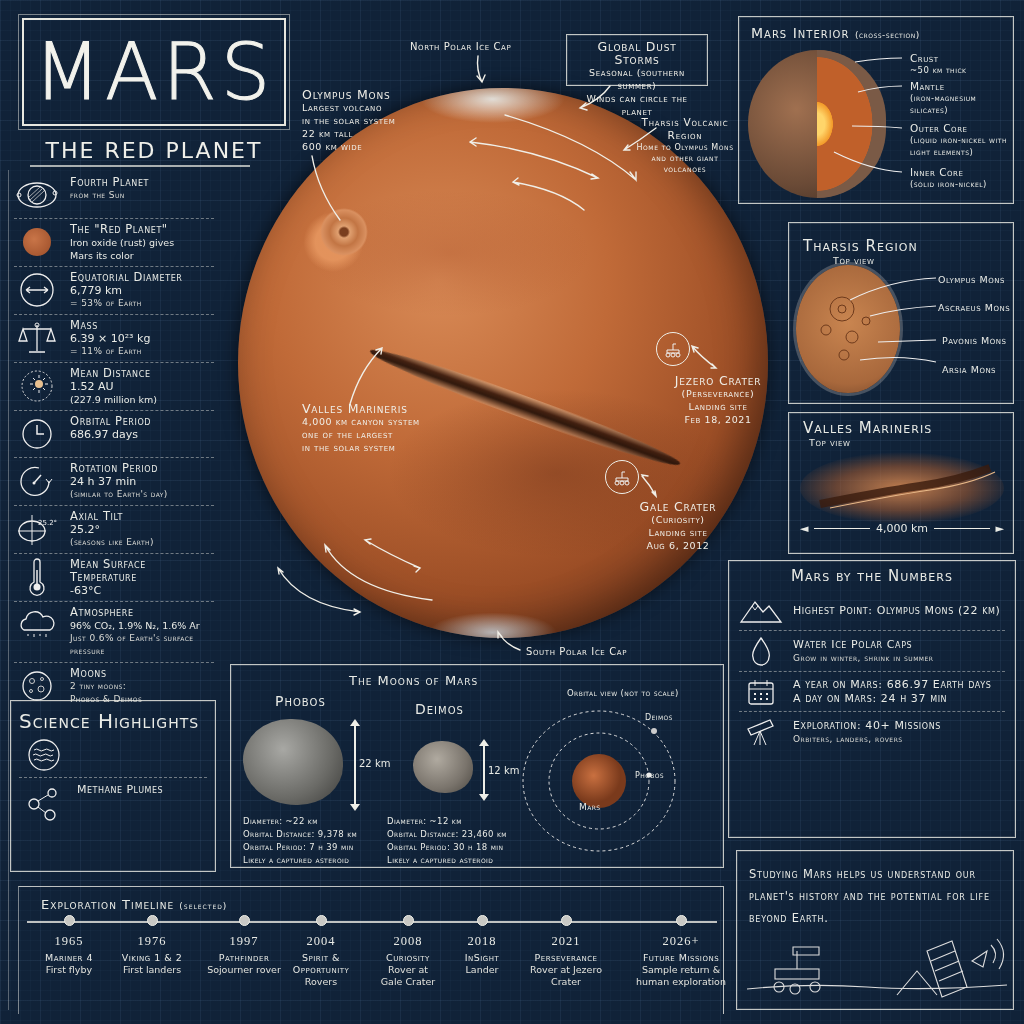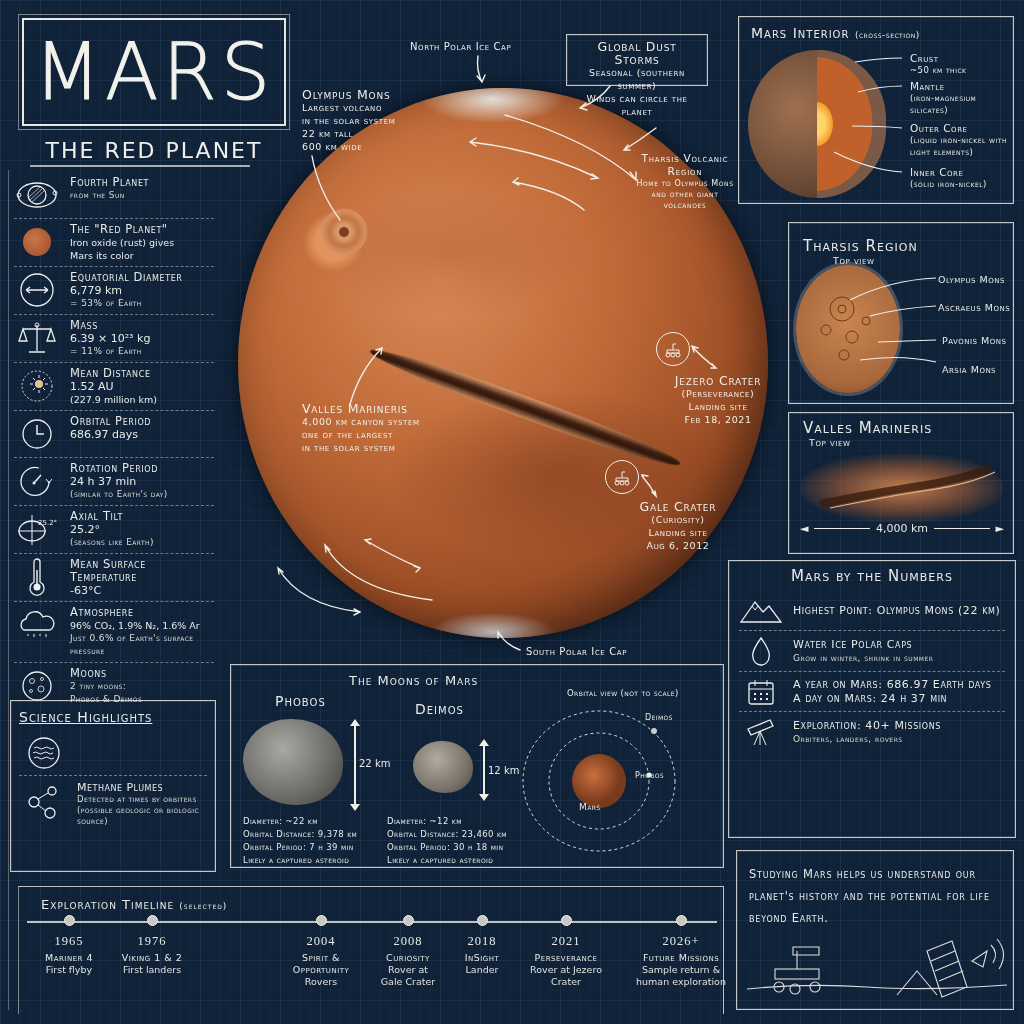--- a/index.html
+++ b/index.html
@@ -31,21 +31,21 @@
   .fact:last-child { border-bottom: none; }
   .fact .ico { width: 46px; height: 38px; flex: 0 0 46px; display:flex; align-items:center; justify-content:center; }
   .fact .txt { font-size: 11px; line-height: 13px; }
   .fact .h { font-size: 11.5px; font-variant: small-caps; letter-spacing: 0.6px; }
   .fact .v { font-size: 11px; }
   .fact .s { font-size: 9px; font-variant: small-caps; letter-spacing: .4px; color:#dcdcd6; }
   #left-rule { left: 8px; top: 170px; width: 1px; height: 840px; background: rgba(230,230,225,0.35); }
 
   
   #science { left: 10px; top: 700px; width: 206px; height: 172px; padding: 8px 8px; }
-  #science .head { font-size: 14px; font-variant: small-caps; letter-spacing: 1px; margin-bottom: 6px; text-decoration: underline; }
+  #science .head { font-size: 20px; font-variant: small-caps; letter-spacing: 1px; margin-bottom: 0; }
   .sci-item { display:flex; gap: 8px; padding: 2px 0 5px 0; }
   .sci-item + .sci-item { border-top: 1px dashed rgba(230,230,225,0.45); padding-top: 5px; }
   .sci-item .ico { width: 50px; flex: 0 0 50px; display:flex; justify-content:center; padding-top: 3px; }
   .sci-item .h { font-size: 11px; font-variant: small-caps; letter-spacing: .5px; line-height: 13px; }
   .sci-item .s { font-size: 8.5px; font-variant: small-caps; letter-spacing: .4px; line-height: 11px; color:#dcdcd6; }
 
   
   #planet { left: 238px; top: 88px; width: 530px; height: 550px; border-radius: 50%;
     background:
       radial-gradient(ellipse 90px 30px at 48% 2%, rgba(245,245,240,0.95), rgba(245,245,240,0) 80%),
@@ -310,21 +310,20 @@
     <div class="ico">
       <svg width="36" height="36" viewBox="0 0 36 36">
           <circle cx="8" cy="18" r="5" fill="none" stroke="#eee" stroke-width="1.3"></circle>
           <circle cx="26" cy="7" r="4" fill="none" stroke="#eee" stroke-width="1.3"></circle>
           <circle cx="24" cy="29" r="5" fill="none" stroke="#eee" stroke-width="1.3"></circle>
           <path d="M12 15 L22 9 M12 21 L20 27" stroke="#eee"></path>
         </svg>
     </div>
     <div>
         <div class="h">Methane Plumes</div>
-        <div class="s">Detected at times by orbiters (possible geologic or biologic source)</div>
       </div>
   </div>
 </div>
 
 <div id="planet" class="abs"></div>
 <div id="olympus-dot" class="abs"></div>
 <div id="canyon" class="abs"></div>
 
 <svg class="abs" style="left:0;top:0" width="1024" height="1024">
   <g stroke="#f0efe8" stroke-width="1.4" fill="none" stroke-linecap="round">
@@ -351,21 +350,21 @@
   <div class="s">Seasonal (southern summer)</div>
   <div class="s">Winds can circle the planet</div>
 </div>
 <div class="abs anno" style="left:302px;top:88px;">
   <div class="h">Olympus Mons</div>
   <div class="s">Largest volcano</div>
   <div class="s">in the solar system</div>
   <div class="s">22 km tall</div>
   <div class="s">600 km wide</div>
 </div>
-<div class="abs anno" style="left:630px;top:116px;width:110px;text-align:center;margin-top:36px;">
+<div class="abs anno" style="left:630px;top:116px;width:110px;text-align:center;">
   <div class="h" style="font-size:10.5px">Tharsis Volcanic Region</div>
   <div class="s" style="font-size:8px;line-height:11px">Home to Olympus Mons</div>
   <div class="s" style="font-size:8px;line-height:11px">and other giant</div>
   <div class="s" style="font-size:8px;line-height:11px">volcanoes</div>
 </div>
 <div class="abs anno" style="left:302px;top:402px;">
   <div class="h">Valles Marineris</div>
   <div class="s">4,000 km canyon system</div>
   <div class="s">one of the largest</div>
   <div class="s">in the solar system</div>
@@ -596,20 +595,26 @@
       <div class="tl-year">1965</div>
       <div class="tl-name">Mariner 4</div>
       <div class="tl-desc">First flyby</div>
     </div>
   <div class="tl-item" style="left:133px">
       <div class="tl-dot"></div>
       <div class="tl-year">1976</div>
       <div class="tl-name">Viking 1 &amp; 2</div>
       <div class="tl-desc">First landers</div>
     </div>
+  <div class="tl-item" style="left:225px">
+      <div class="tl-dot"></div>
+      <div class="tl-year">1997</div>
+      <div class="tl-name">Pathfinder</div>
+      <div class="tl-desc">Sojourner rover</div>
+    </div>
   <div class="tl-item" style="left:302px">
       <div class="tl-dot"></div>
       <div class="tl-year">2004</div>
       <div class="tl-name" style="width:70px;margin:0 auto">Spirit &amp; Opportunity</div>
       <div class="tl-desc">Rovers</div>
     </div>
   <div class="tl-item" style="left:389px">
       <div class="tl-dot"></div>
       <div class="tl-year">2008</div>
       <div class="tl-name">Curiosity</div>

